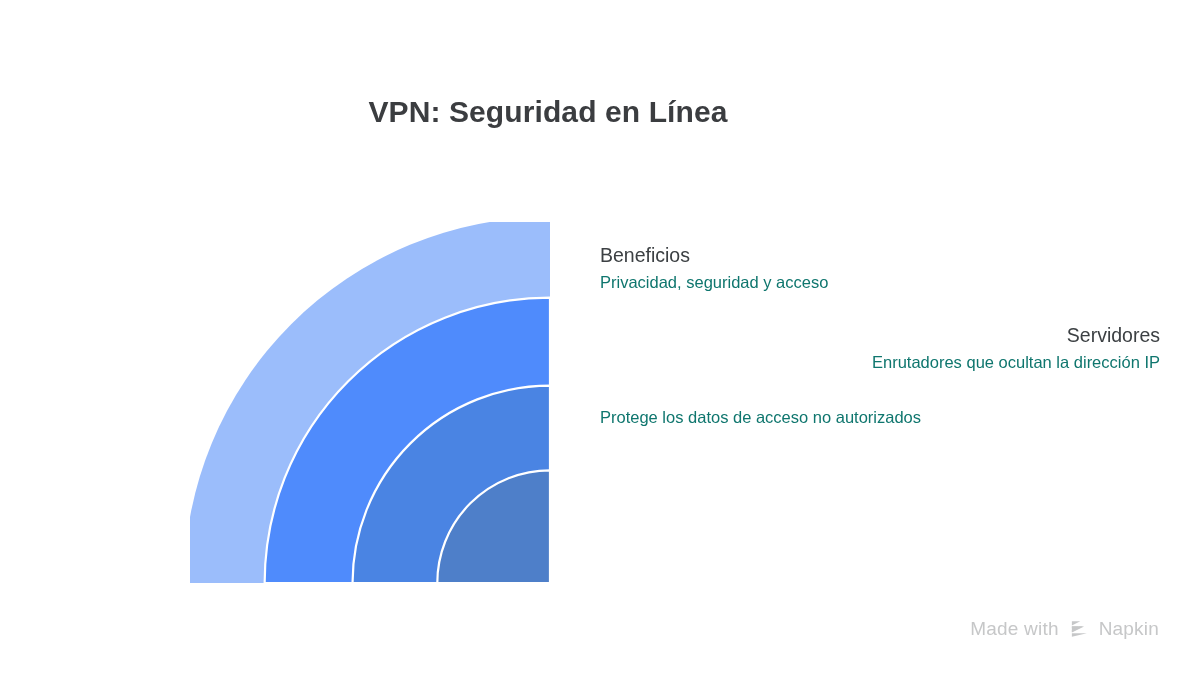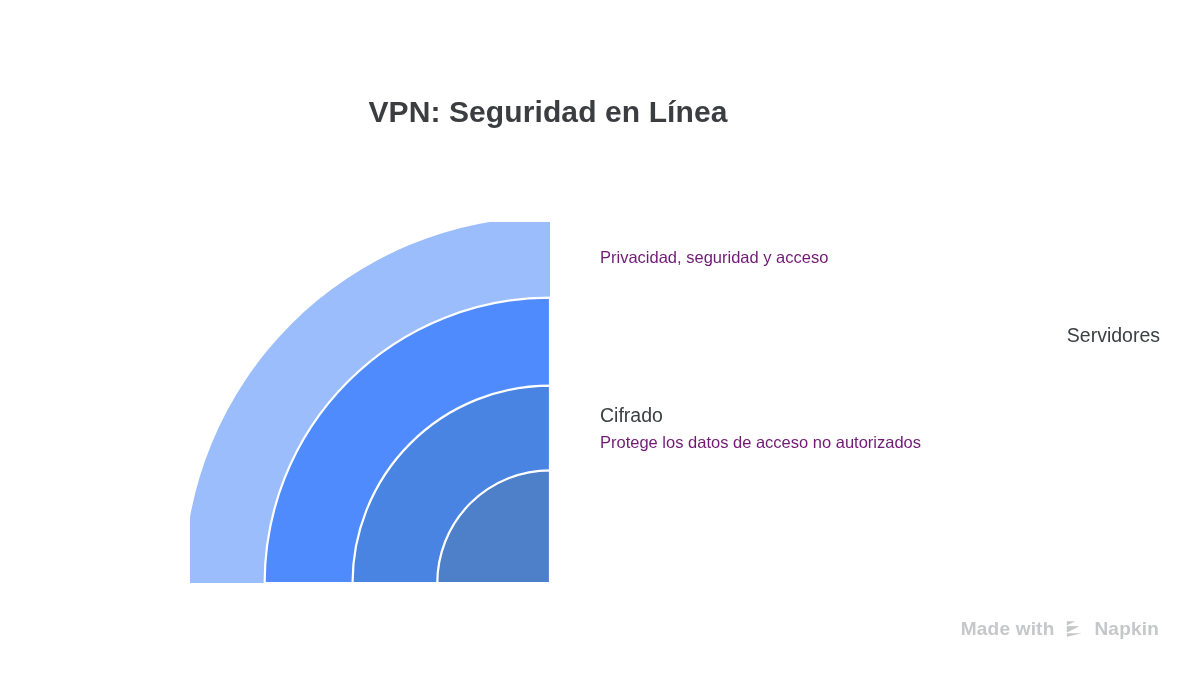--- a/index.html
+++ b/index.html
@@ -69,37 +69,37 @@
   .legend-heading {
     font-size: 19.5px;
     font-weight: 400;
     color: #3c4043;
     line-height: 25px;
     white-space: nowrap;
   }
   .legend-desc {
     font-size: 16.5px;
     font-weight: 400;
-    color: #701a75;
+    color: #0f766e;
     line-height: 23px;
     margin-top: 3px;
     white-space: nowrap;
   }
 
   
   #watermark {
     position: absolute;
     right: 42px;
     bottom: 34px;
     display: flex;
     align-items: center;
     gap: 9px;
     color: #c6c7c8;
     font-size: 19px;
-    font-weight: 700;
+    font-weight: 400;
     letter-spacing: 0.2px;
     line-height: 24px;
     white-space: nowrap;
     user-select: none;
     margin-left: 22px;
   }
   #watermark .wm-text { color: #c6c7c8; }
   #napkin-logo { display: block; width: 22px; height: 22px; }
 </style>
 </head>
@@ -117,29 +117,30 @@
           <path d="M 74.64406779661022 361 A 285.3559322033898 285.3559322033898 0 0 1 360 75.64406779661022 L 360 361 Z" fill="#4f8bfc" stroke="#ffffff" stroke-width="2.2"></path>
           <path d="M 162.52542372881356 361 A 197.47457627118644 197.47457627118644 0 0 1 360 163.52542372881356 L 360 361 Z" fill="#4a84e3" stroke="#ffffff" stroke-width="2.2"></path>
           <path d="M 247.3050847457627 361 A 112.69491525423727 112.69491525423727 0 0 1 360 248.3050847457627 L 360 361 Z" fill="#4e7fc9" stroke="#ffffff" stroke-width="2.2"></path>
         </g>
     </svg>
   </div>
 
   <div id="legend">
 
     <div class="legend-item i0">
+      <div class="legend-heading">Beneficios</div>
       <div class="legend-desc">Privacidad, seguridad y acceso</div>
     </div>
 
     <div class="legend-item i1">
       <div class="legend-heading">Servidores</div>
+      <div class="legend-desc">Enrutadores que ocultan la dirección IP</div>
     </div>
 
     <div class="legend-item i2">
-      <div class="legend-heading">Cifrado</div>
       <div class="legend-desc">Protege los datos de acceso no autorizados</div>
     </div>
 
     <div class="legend-item i3">
     </div>
 
   </div>
 
   <div id="watermark">
     <span class="wm-text">Made with</span>

